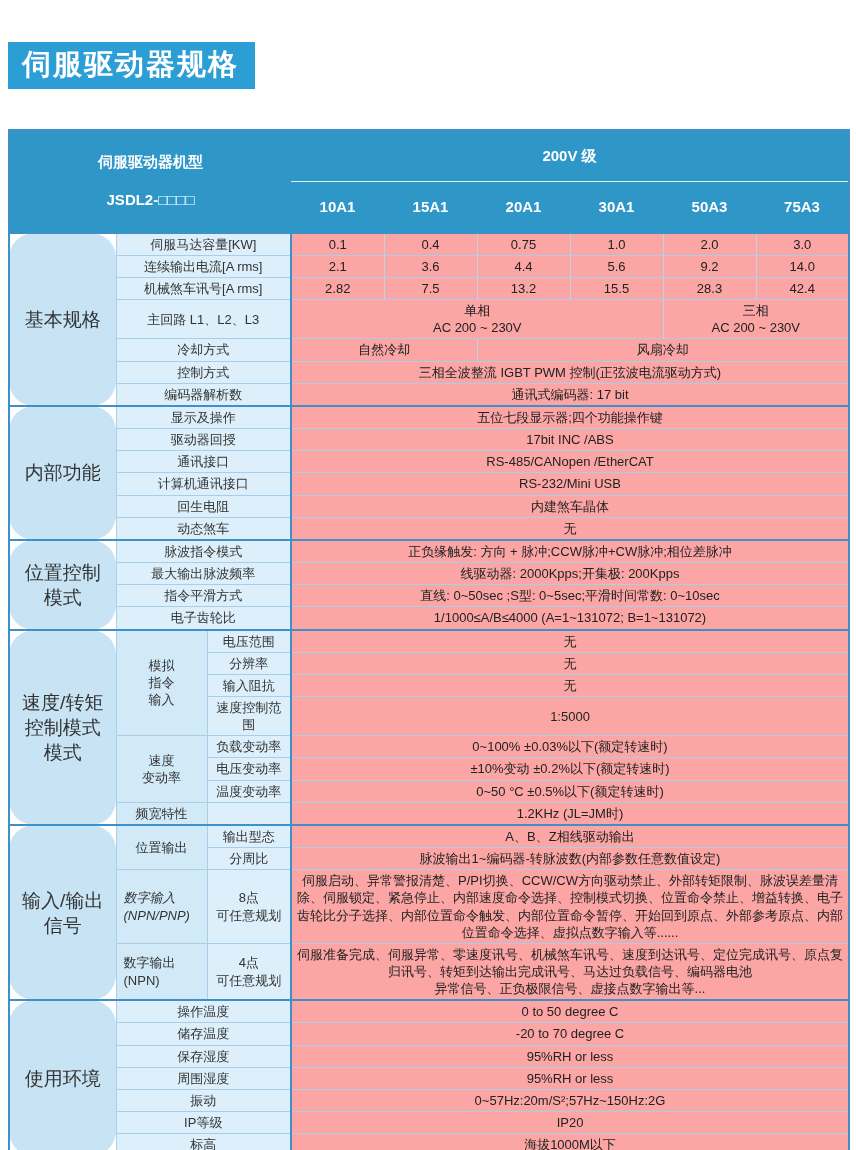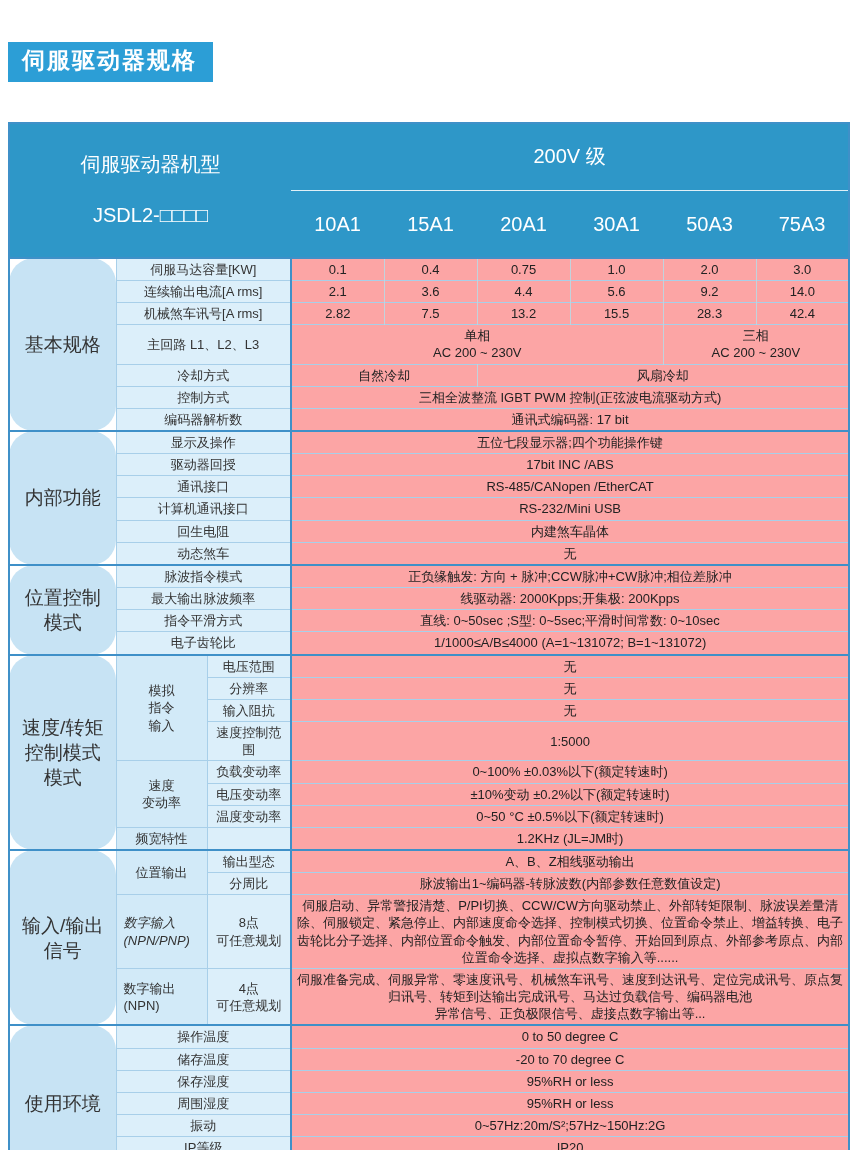--- a/index.html
+++ b/index.html
@@ -18,21 +18,21 @@
   body{
     width:856px;height:1150px;overflow:hidden;
     font-family:"Liberation Sans","DejaVu Sans",sans-serif;
     color:var(--text-dark);
   }
   .title-banner{
     display:inline-block;
     margin:42px 0 0 8px;
     background:var(--title-blue);
     color:#ffffff;
-    font-size:23px;
+    font-size:29px;
     font-weight:bold;
     letter-spacing:2px;
     padding:5px 16px 7px 14px;
     line-height:1.2;
   }
   table.spec{
     margin:40px 0 0 8px;
     width:840px;
     border-collapse:collapse;
     table-layout:fixed;
@@ -47,22 +47,22 @@
     vertical-align:middle;
     text-align:center;
     white-space:pre-line;
     line-height:1.32;
     padding:2px 4px;
     height:21px;
   }
   thead th{
     background:var(--header-blue);
     color:#ffffff;
-    font-weight:normal;
-    font-size:20px;
+    font-weight:bold;
+    font-size:15px;
     border:none;
     height:20px;
   }
   thead .hm div{line-height:1.25;}
   thead tr.models th{border-top:1px solid rgba(255,255,255,.85);}
   tbody td{border-top:1px solid var(--grid-light);}
   tbody tr.sec-start td{border-top:2px solid var(--grid-strong);}
   td.s{background:var(--section-bg);font-size:19px;border-right:1px solid var(--grid-light);border-radius:25px;}
   td.g{background:var(--group-bg);border-right:1px solid var(--grid-light);}
   td.l{background:var(--label-bg);border-right:2px solid var(--grid-strong);}

